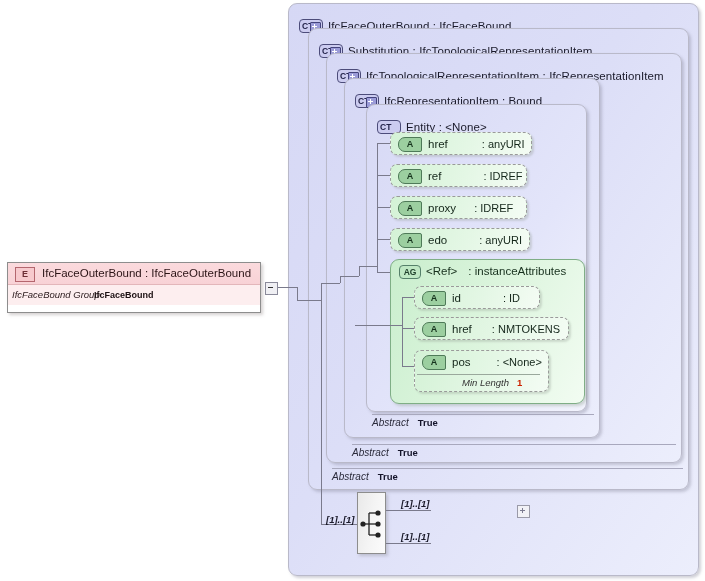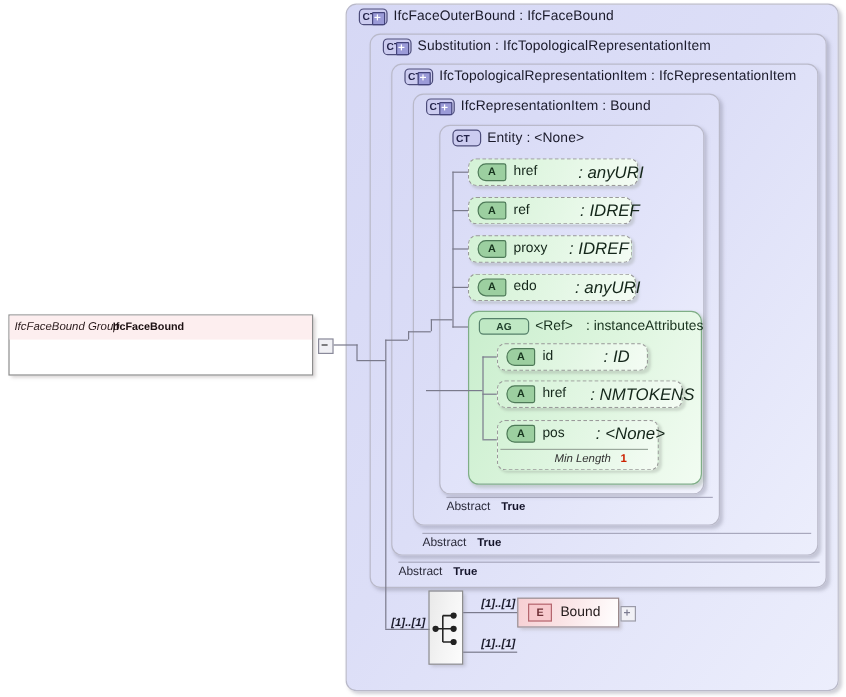--- a/index.html
+++ b/index.html
@@ -29,21 +29,21 @@
     border-radius: 9px;
     background: linear-gradient(125deg, #d6d8f5 0%, #dcdef7 45%, #eceefc 100%);
     box-shadow: 2px 2px 3px rgba(120,120,140,0.35);
   }
   .ctpanel.plain {
     background: linear-gradient(125deg, #d7d9f5 0%, #e3e5fa 60%, #f2f3fd 100%);
   }
   .ct-title {
     position: absolute;
     left: 10px;
-    top: 3px;
+    top: 15px;
     white-space: nowrap;
     font-size: 11.5px;
     color: #1a1a2a;
     letter-spacing: .1px;
   }
   .ct-title .txt { vertical-align: middle; }
 
   
   .ico-ct {
     display: inline-block;
@@ -79,21 +79,21 @@
     position: absolute;
     background: #ffffff;
   }
   .ico-ct .plus:before { left: 1px; top: 3px; width: 5px; height: 1px; }
   .ico-ct .plus:after  { left: 3px; top: 1px; width: 1px; height: 5px; }
 
   
   .ico-ag {
     display: inline-block;
     vertical-align: middle;
-    width: 42px;
+    width: 22px;
     height: 14px;
     margin-right: 5px;
     border: 1px solid #55806a;
     border-radius: 4px;
     background: #bfe8c4;
     font-size: 8.5px;
     line-height: 13px;
     text-align: center;
     color: #20402c;
     font-weight: bold;
@@ -157,23 +157,22 @@
   }
   .attrbox .nm {
     display: inline-block;
     vertical-align: middle;
     font-size: 11.5px;
     color: #14261a;
   }
   .attrbox .ty {
     display: inline-block;
     vertical-align: middle;
-    font-size: 14px;
+    font-size: 11px;
     color: #14261a;
-    font-style: italic;
   }
 
   
   .agbox {
     border: 1px solid #7fae86;
     border-radius: 9px;
     background: linear-gradient(115deg, #c9eecd 0%, #ddf5de 50%, #f2fcf2 100%);
     box-shadow: 2px 2px 3px rgba(130,150,130,0.35);
   }
   .ag-title {
@@ -209,21 +208,21 @@
   
   .abstract-rule {
     position: absolute;
     border-top: 1px solid #a8a8bd;
   }
   .abstract-row {
     position: absolute;
     white-space: nowrap;
     font-size: 10px;
   }
-  .abstract-row .lbl { color: #2a2a3a; margin-top: 36px; }
+  .abstract-row .lbl { font-style: italic; color: #2a2a3a; margin-top: 36px; }
   .abstract-row .val { font-weight: bold; color: #14142a; margin-left: 9px; font-size: 9.5px; }
 
   
   .elembox {
     border: 1px solid #8d8d8d;
     background: #ffffff;
     box-shadow: 2px 2px 3px rgba(150,140,140,0.40);
   }
   .elembox .hdr {
     height: 21px;
@@ -437,20 +436,23 @@
 
   <div class="abs attrbox" style="left:414px; top:350px; width:135px; height:42px; line-height:21px;">
     <span class="ico-a"><span class="shape"></span><span class="lt">A</span></span><span class="nm">pos</span><span style="display:inline-block;width:26px;"></span><span class="ty">: &lt;None&gt;</span>
   </div>
   <div class="abs facet-rule" style="left:417px; top:374px; width:123px;"></div>
   <div class="facet" style="left:417px; top:377px;">
     <span class="lbl">Min Length</span><span class="val">1</span>
   </div>
 
   <div class="abs elembox" style="left:7px; top:262px; width:254px; height:51px;">
+    <div class="hdr">
+      <span class="ico-e">E</span><span class="t">IfcFaceOuterBound : IfcFaceOuterBound</span>
+    </div>
     <div class="body">
       <div class="prop-row">
         <span class="k">IfcFaceBound Group</span><span class="v">IfcFaceBound</span>
       </div>
     </div>
   </div>
   <div class="collapse-handle" style="left:265px; top:282px;"></div>
 
   <div class="card" style="left:326px; top:514px;">[1]..[1]</div>
 
@@ -467,19 +469,16 @@
       <circle cx="20" cy="42" r="2.6" fill="#222"></circle>
     </svg>
   </div>
 
   <div class="abs hline" style="left:386px; top:510px; width:45px;"></div>
   <div class="abs hline" style="left:386px; top:543px; width:45px;"></div>
 
   <div class="card" style="left:401px; top:498px;">[1]..[1]</div>
   <div class="card" style="left:401px; top:531px;">[1]..[1]</div>
 
-  <div class="abs pinkbox" style="left:431px; top:498px; width:85px; height:25px; line-height:23px;">
-    <span class="ico-e">E</span><span class="t">Bound</span>
-  </div>
   <div class="expander" style="left:517px; top:505px;"></div>
 
 
 </div>
 
 </body></html>

